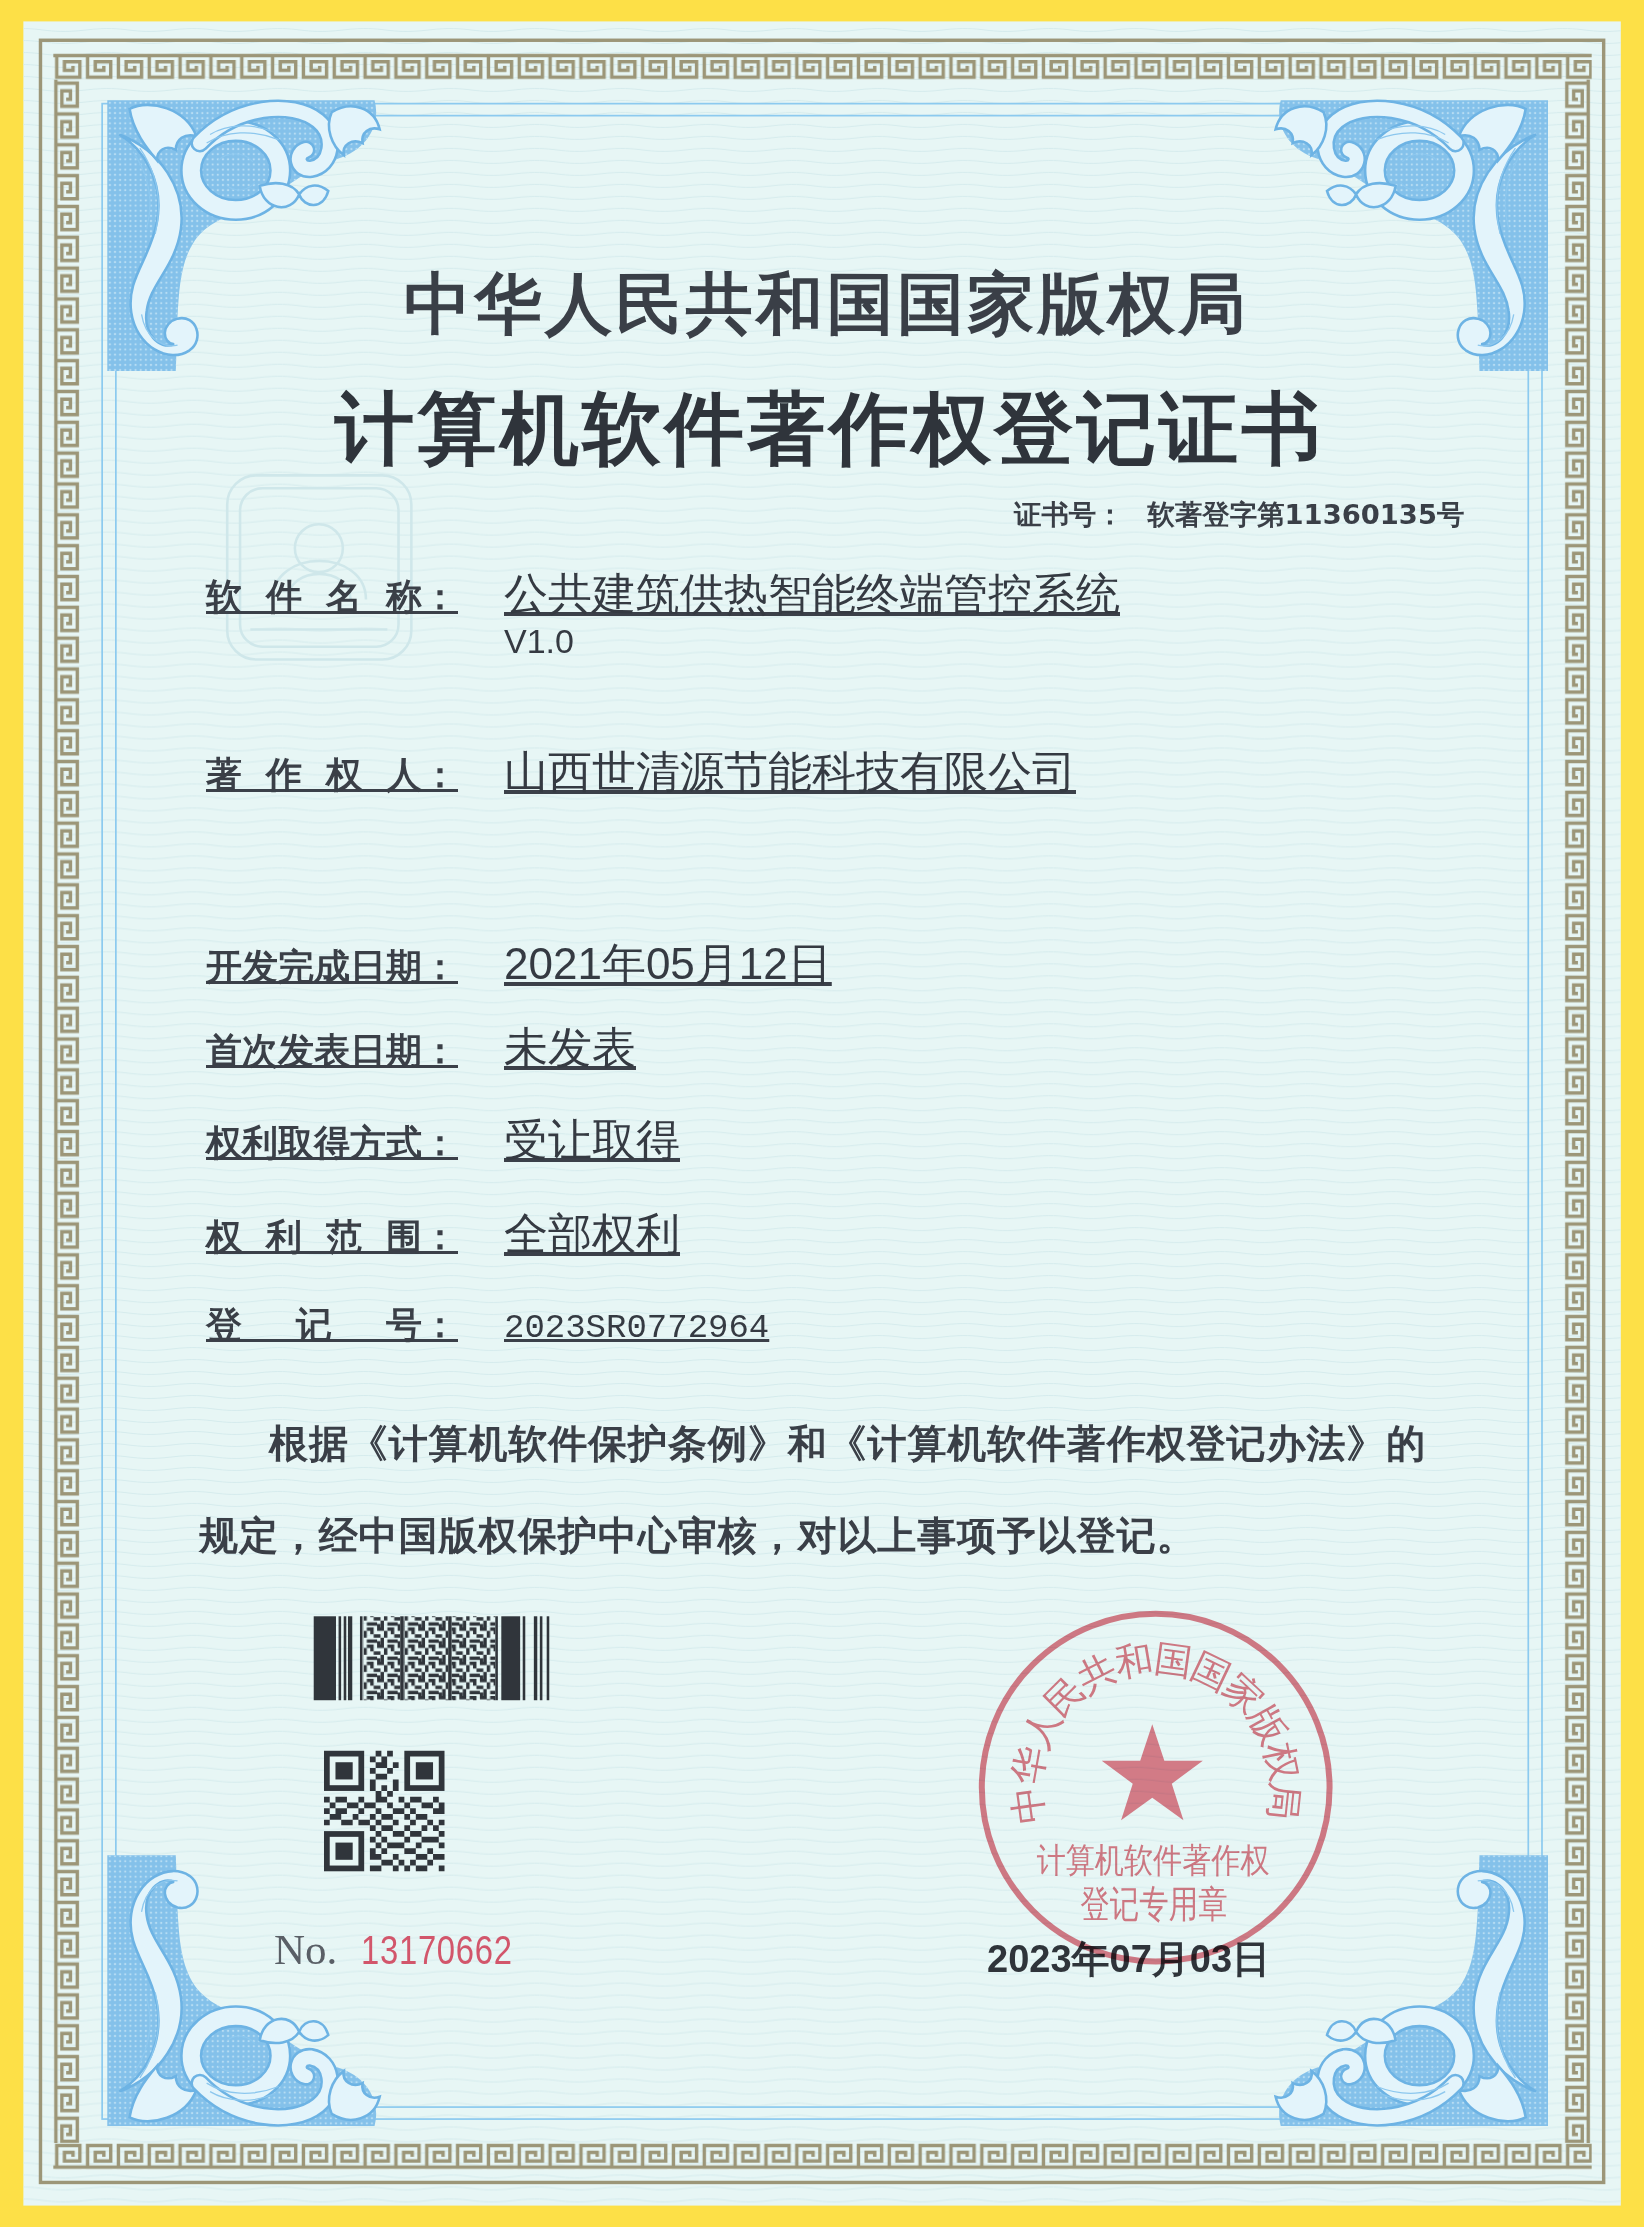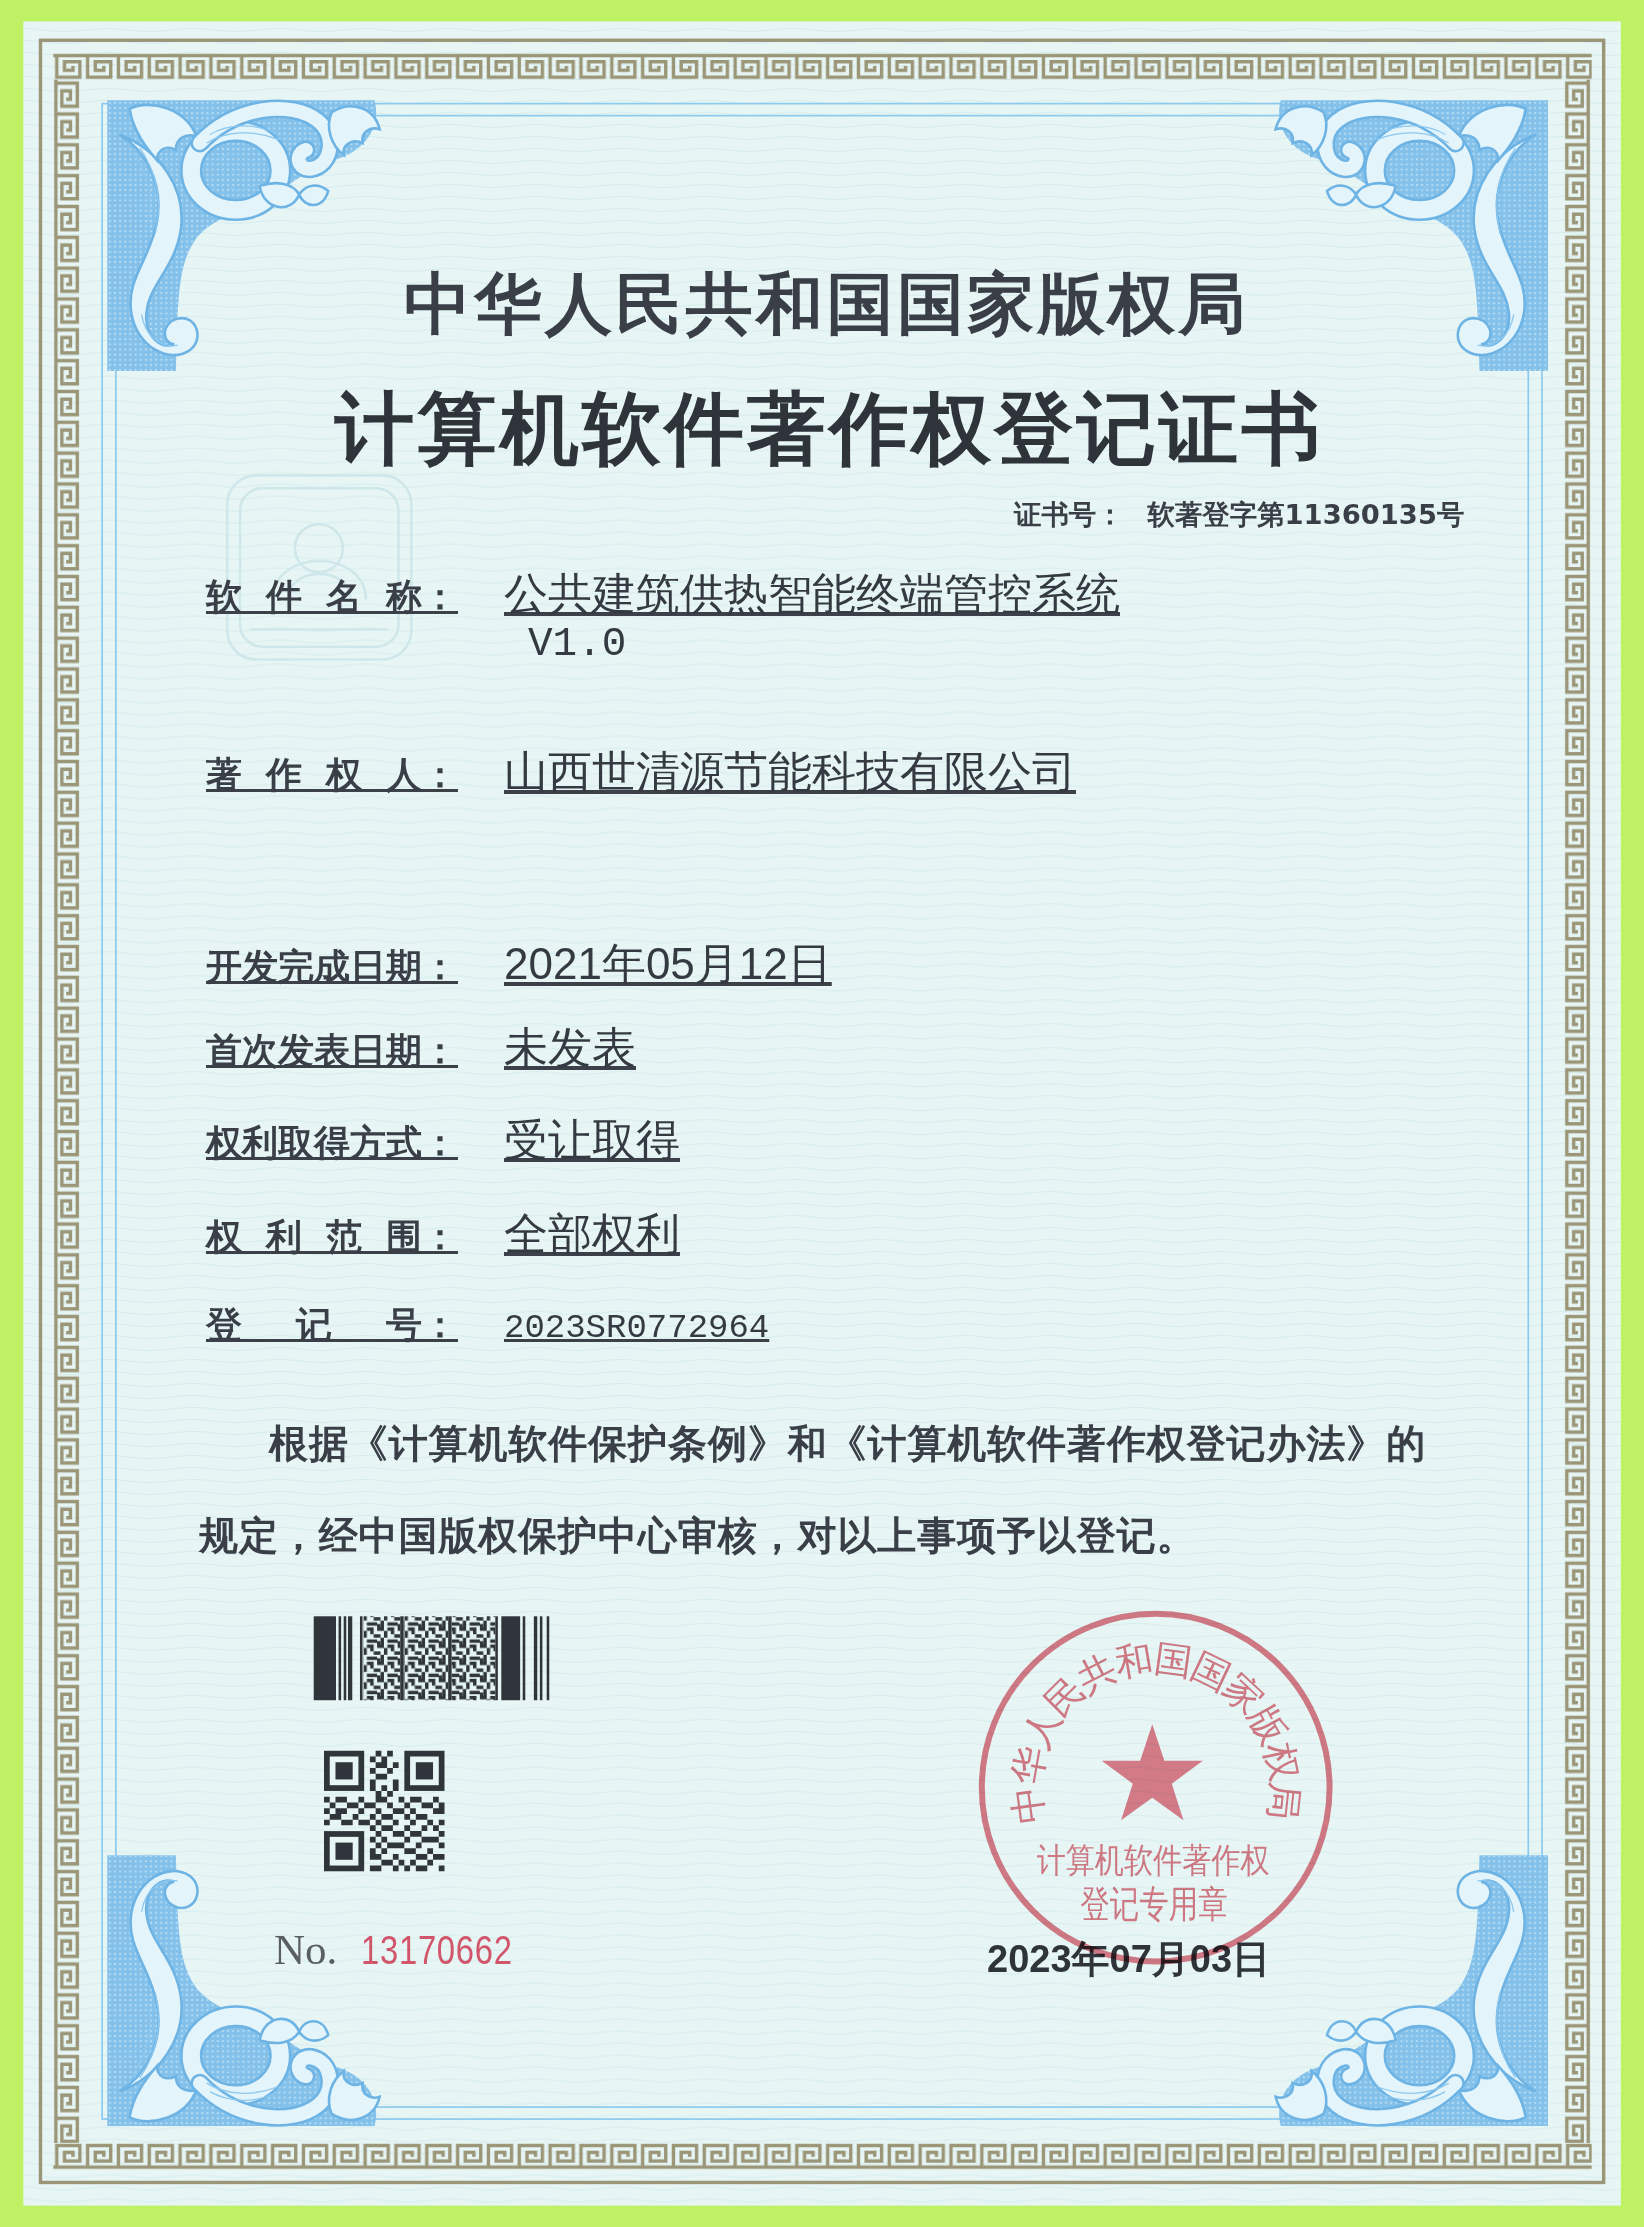--- a/index.html
+++ b/index.html
@@ -1,18 +1,18 @@
 <!DOCTYPE html>
 <html style="font-size:13.7px"><head>
 <meta charset="utf-8">
 <style>
   html, body { margin: 0; padding: 0; background: #ffffff; }
   #page {
     position: relative; width: 1645px; height: 2227px; overflow: hidden;
-    background: #bef264; color: #3b4049;
+    background: #fde047; color: #3b4049;
     font-family: "DejaVu Sans", sans-serif;
   }
   svg.layer { position: absolute; left: 0; top: 0; }
   svg.seal-layer { mix-blend-mode: multiply; pointer-events: none; }
   .abs { position: absolute; white-space: nowrap; line-height: 1; }
 
   .title1 {
     left: 0; width: 1653px; top: 270px; text-align: center;
     font-family: "DejaVu Serif", serif; font-weight: bold;
     font-size: 67px; letter-spacing: 3.4px; color: #3a3f47;
@@ -29,21 +29,21 @@
   .lbl {
     display: inline-block; width: 216px; font-size: 36px; font-weight: bold;
     text-align: justify; text-align-last: justify; color: #3a3f47;
   }
   .colon { display: inline-block; width: 36px; font-size: 36px; font-weight: bold; color: #3a3f47; }
   .val {
     margin-left: 46px; font-size: 44px; color: #353a42;
     font-family: "Liberation Sans", "DejaVu Sans", sans-serif;
   }
   .val.mono { font-family: "Liberation Mono", "DejaVu Sans Mono", monospace; font-size: 34px; }
-  .line2 { left: 528px; font-family: Liberation Mono, monospace; font-size: 41px; color: #353a42; }
+  .line2 { left: 504px; font-family: Liberation Sans, sans-serif; font-size: 34px; color: #353a42; }
 
   .stmt { font-size: 39px; letter-spacing: 0.9px; font-weight: bold; color: #3a3f47; }
 
   .serial { left: 274px; top: 1928px; display: flex; align-items: baseline; }
   .serial-prefix { font-family: "Liberation Serif", serif; font-size: 43px; color: #5a5f66; }
   .serial-number {
     display: inline-block; margin-left: 24px; font-family: "Liberation Sans", sans-serif;
     font-size: 41px; color: #d2566b; transform: scaleX(0.8); transform-origin: left center;
     letter-spacing: 0.9px;
   }

